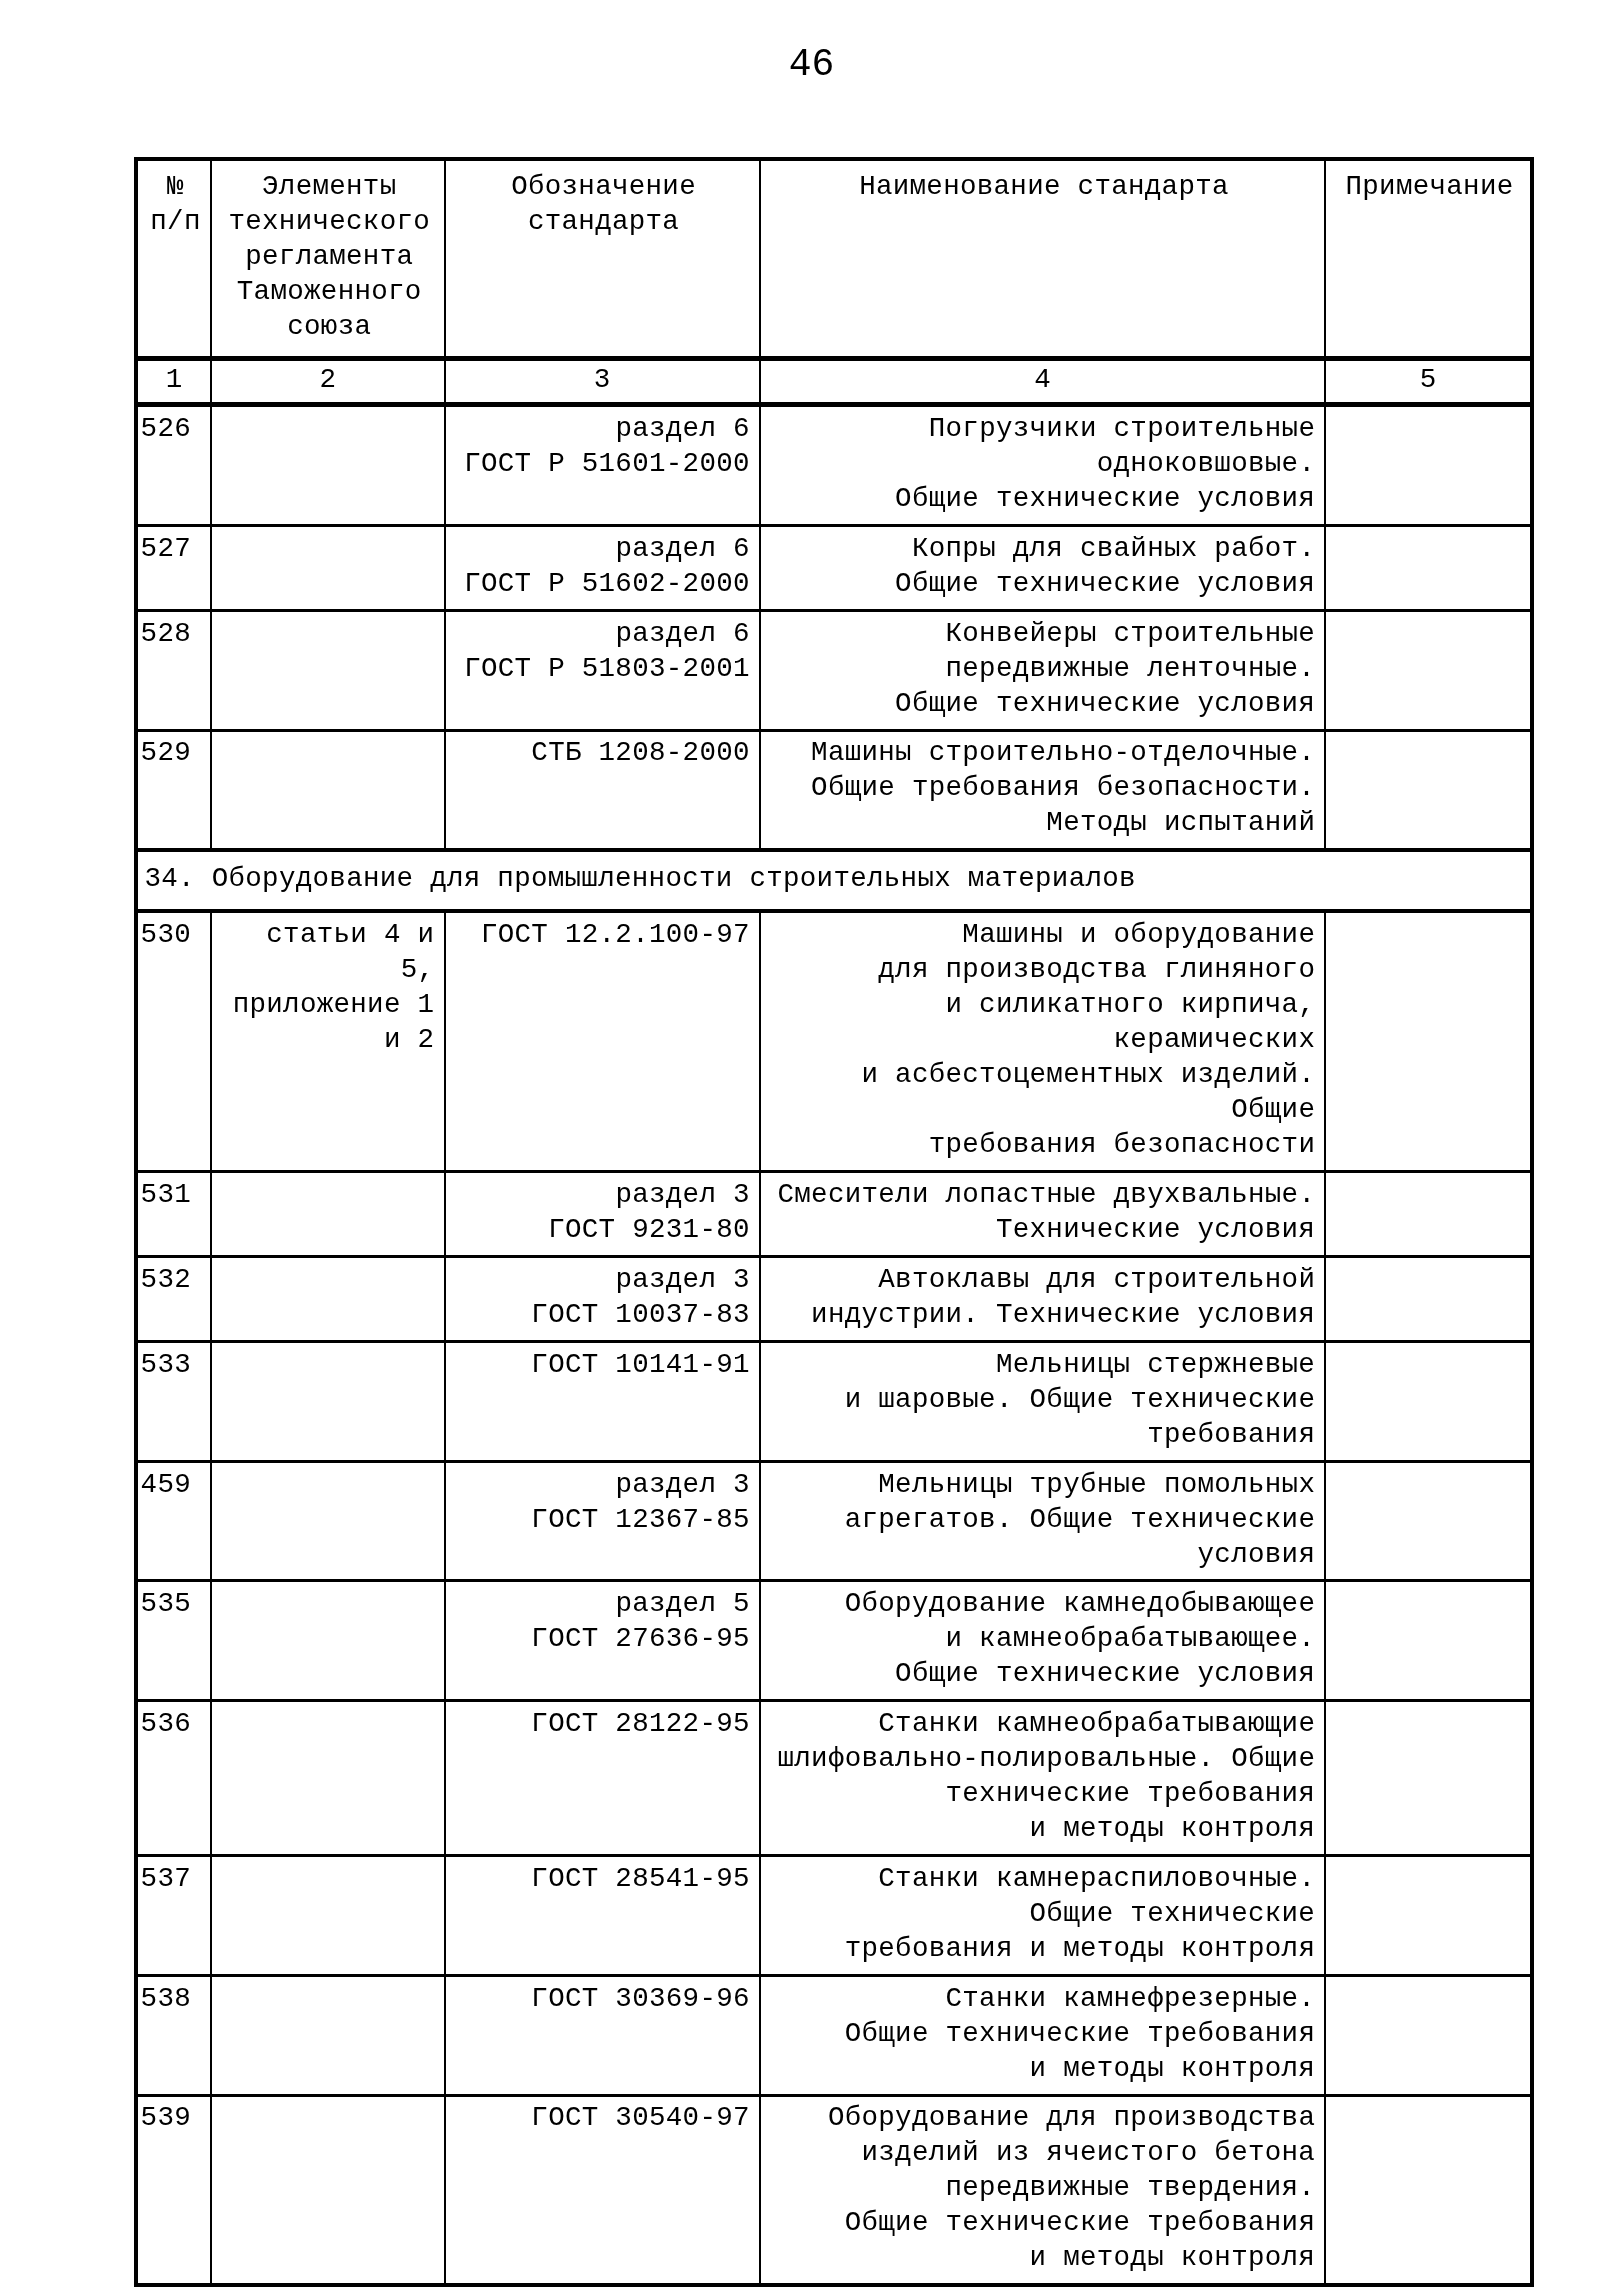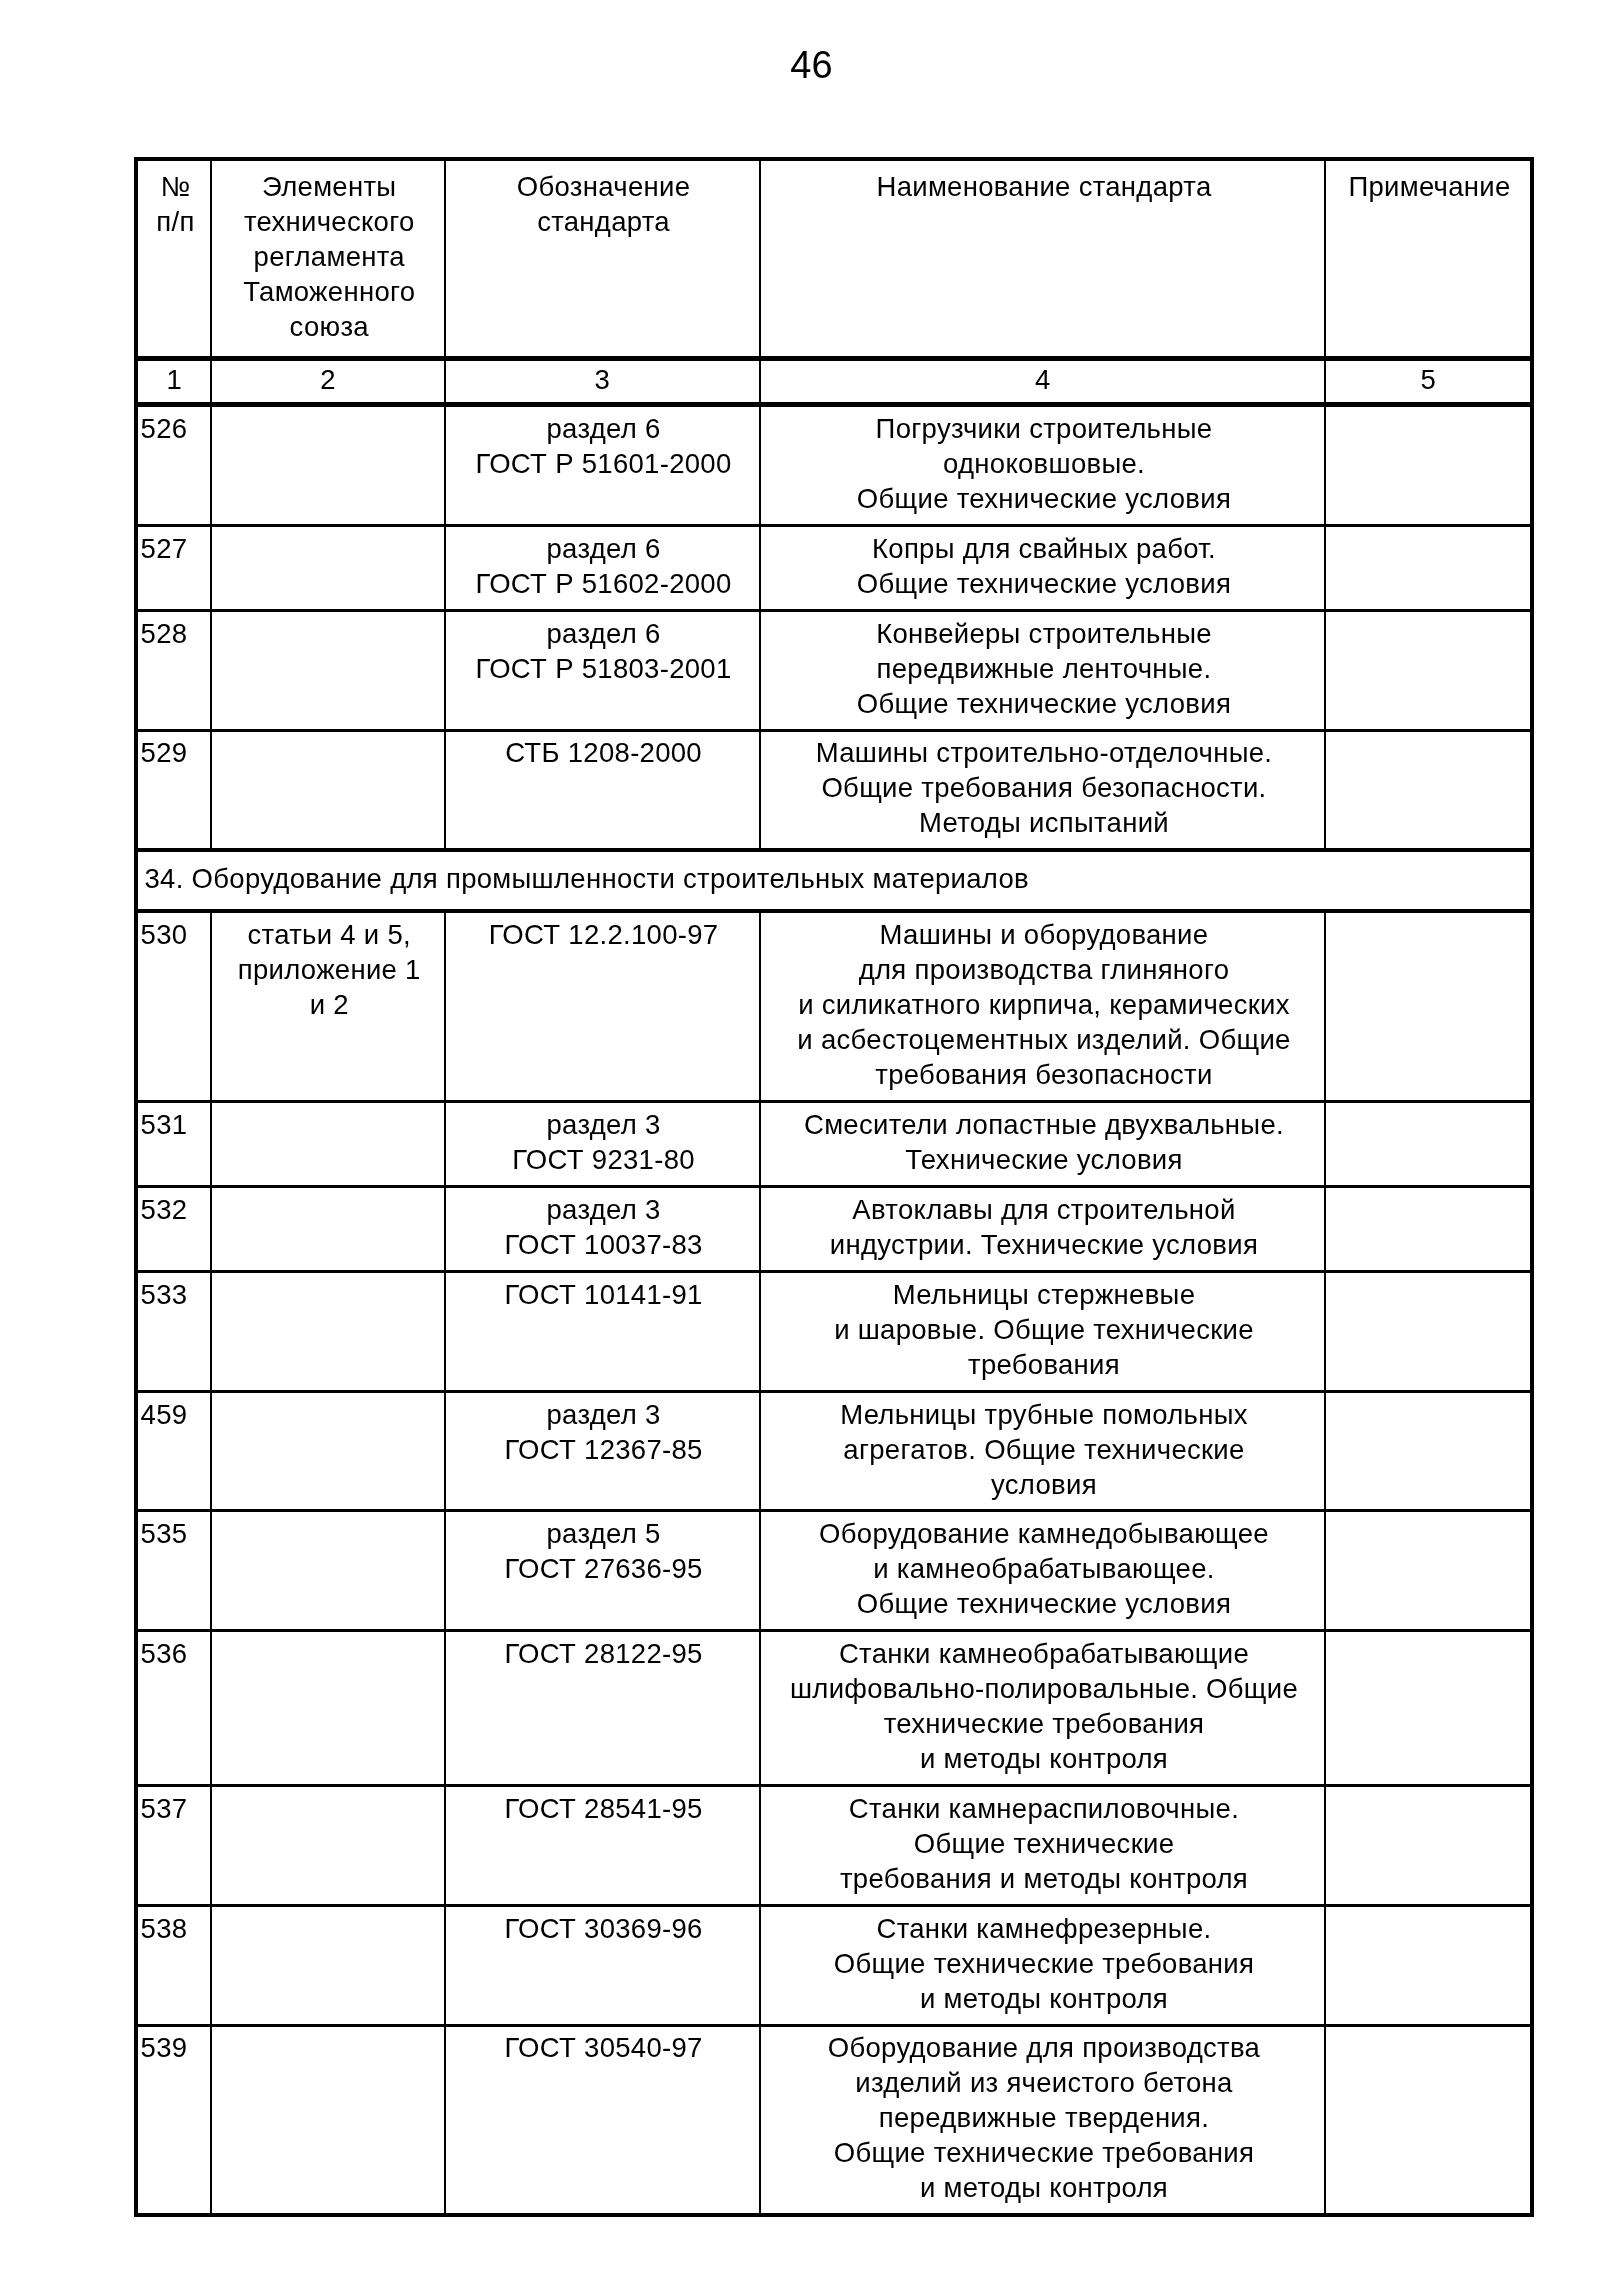--- a/index.html
+++ b/index.html
@@ -6,21 +6,21 @@
     margin: 0;
     padding: 0;
     background: #ffffff;
   }
   .page {
     position: relative;
     width: 1623px;
     height: 2295px;
     background: #ffffff;
     color: #000000;
-    font-family: Liberation Sans, sans-serif;
+    font-family: Liberation Mono, monospace;
     overflow: hidden;
   }
   .page-number {
     position: absolute;
     top: 44px;
     left: 0;
     width: 1623px;
     text-align: center;
     font-size: 38px;
     line-height: 42px;
@@ -69,21 +69,21 @@
     padding: 1.3px 2.6px 5.2px 2.6px;
     border-bottom: 5.2px solid #000;
   }
   .row td.c-num {
     padding-left: 2.6px;
     padding-right: 2.6px;
   }
   .row td.c-elems,
   .row td.c-desig,
   .row td.c-name {
-    text-align: center;
+    text-align: right;
   }
   .section-row td {
     text-align: left;
     padding: 9.2px 6.5px 13px 6.5px;
     border-top: 4.6px solid #000;
     border-bottom: 4.6px solid #000;
   }
 </style>
 </head>
 <body>

